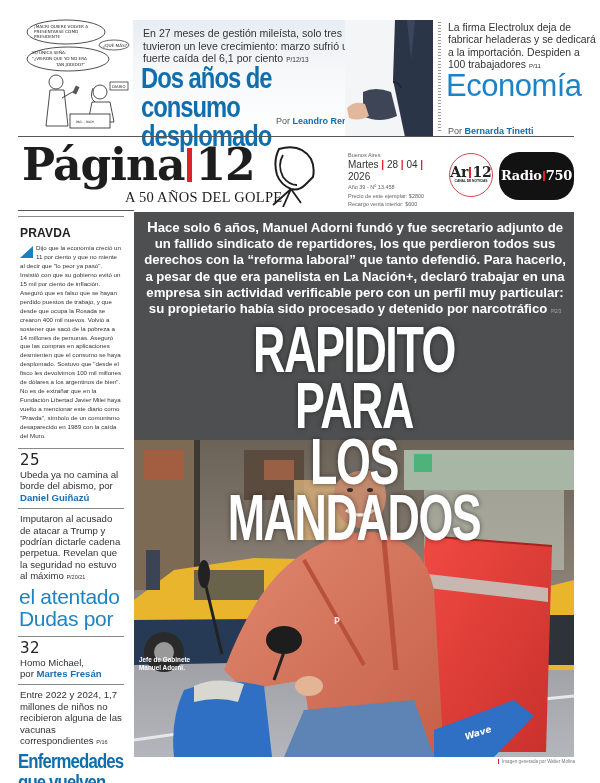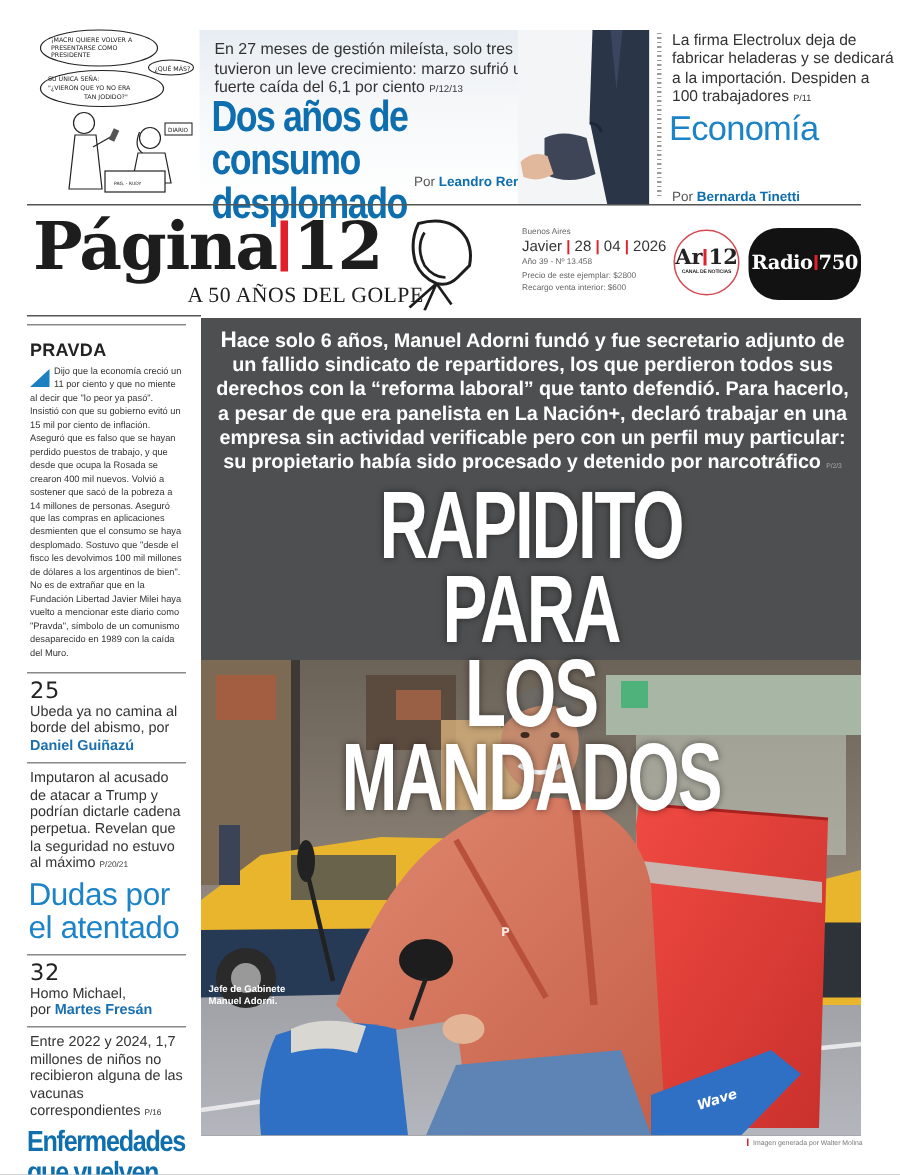--- a/index.html
+++ b/index.html
@@ -19,21 +19,21 @@
     .consumo .byline { position: absolute; left: 143px; top: 116px; font-size: 9px; color: #555; }
     .consumo .byline b { color: #0f6fae; }
     .suit { position: absolute; left: 345px; top: 20px; width: 88px; height: 117px; overflow: hidden; }
     .suit svg { width: 100%; height: 100%; }
 
     .economia { position: absolute; left: 436px; top: 20px; width: 164px; height: 117px; }
     .economia .rule { position: absolute; left: 2px; top: 2px; width: 3px; height: 110px;
       background: repeating-linear-gradient(180deg, #9a9a9a 0 1px, transparent 1px 3px); }
     .economia .kicker { position: absolute; left: 12px; top: 2px; width: 150px; font-size: 10.4px; line-height: 12.3px; color: #333; }
     .economia .kicker .ref { font-size: 6px; }
-    .economia .headline { position: absolute; left: 10px; top: 52px; font-size: 23px; line-height: 27px; color: #1c84c6; letter-spacing: -0.5px; }
+    .economia .headline { position: absolute; left: 10px; top: 52px; font-size: 31px; line-height: 27px; color: #1c84c6; letter-spacing: -0.5px; }
     .economia .byline { position: absolute; left: 12px; top: 106px; font-size: 9px; color: #555; }
     .economia .byline b { color: #0f6fae; }
     .banner-rule { position: absolute; left: 18px; top: 136px; width: 556px; height: 1px; background: #555; }
 
     
     .masthead { position: absolute; left: 0; top: 137px; width: 548px; height: 75px; }
     .logo { position: absolute; left: 22px; top: 6px; font-family: "DejaVu Serif", serif; font-weight: 700; font-size: 44px; line-height: 44px; color: #1d1d1d; letter-spacing: -1px; }
     .logo .bar { display: inline-block; width: 5px; height: 34px; background: #e0202a; vertical-align: -2px; margin: 0 3px; }
     .tagline { position: absolute; left: 125px; top: 52px; font-family: "Liberation Serif", serif; font-size: 14.5px; color: #1d1d1d; letter-spacing: 0.3px; }
     .panuelo { position: absolute; left: 265px; top: 8px; width: 50px; height: 62px; }
@@ -163,21 +163,21 @@
     <svg viewBox="0 0 50 62">
       <path d="M14 4 q22 -6 32 10 q4 8 2 18 l-8 8 q-6 6 -14 4 q-10 -4 -14 -14 q-4 -14 2 -26 Z" fill="#fff" stroke="#1d1d1d" stroke-width="2"></path>
       <path d="M18 10 q-6 10 0 22 q6 8 14 8" fill="none" stroke="#1d1d1d" stroke-width="1.8"></path>
       <path d="M26 44 L8 60 M26 44 L18 62 M26 44 L36 58" stroke="#1d1d1d" stroke-width="1.8" fill="none"></path>
     </svg>
   </div>
 
   <div class="edition">
     <div class="city">Buenos Aires</div>
     <div class="date">
-      <span>Javier</span>
+      <span>Martes</span>
       <span class="sep">|</span>
       <span>28</span>
       <span class="sep">|</span>
       <span>04</span>
       <span class="sep">|</span>
       <span>2026</span>
     </div>
     <div class="meta">Año 39 - Nº 13.458</div>
     <div class="meta">Precio de este ejemplar: $2800</div>
     <div class="meta">Recargo venta interior: $600</div>
@@ -208,22 +208,22 @@
     <span>por</span>
     <b>Daniel Guiñazú</b>
   </div>
 
   <div class="sb-rule" style="margin-top:5px;"></div>
   <div class="col-text" style="margin-top:4px;">
     <span>Imputaron al acusado de atacar a Trump y podrían dictarle cadena perpetua. Revelan que la seguridad no estuvo al máximo</span>
     <span class="ref">P/20/21</span>
   </div>
   <div class="dudas">
+    <div>el atentado</div>
     <div>Dudas por</div>
-    <div>el atentado</div>
   </div>
 
   <div class="sb-rule" style="margin-top:6px;"></div>
   <div class="num">32</div>
   <div class="col-text">
     <div>Homo Michael,</div>
     <span>por</span>
     <b>Martes Fresán</b>
   </div>
 

